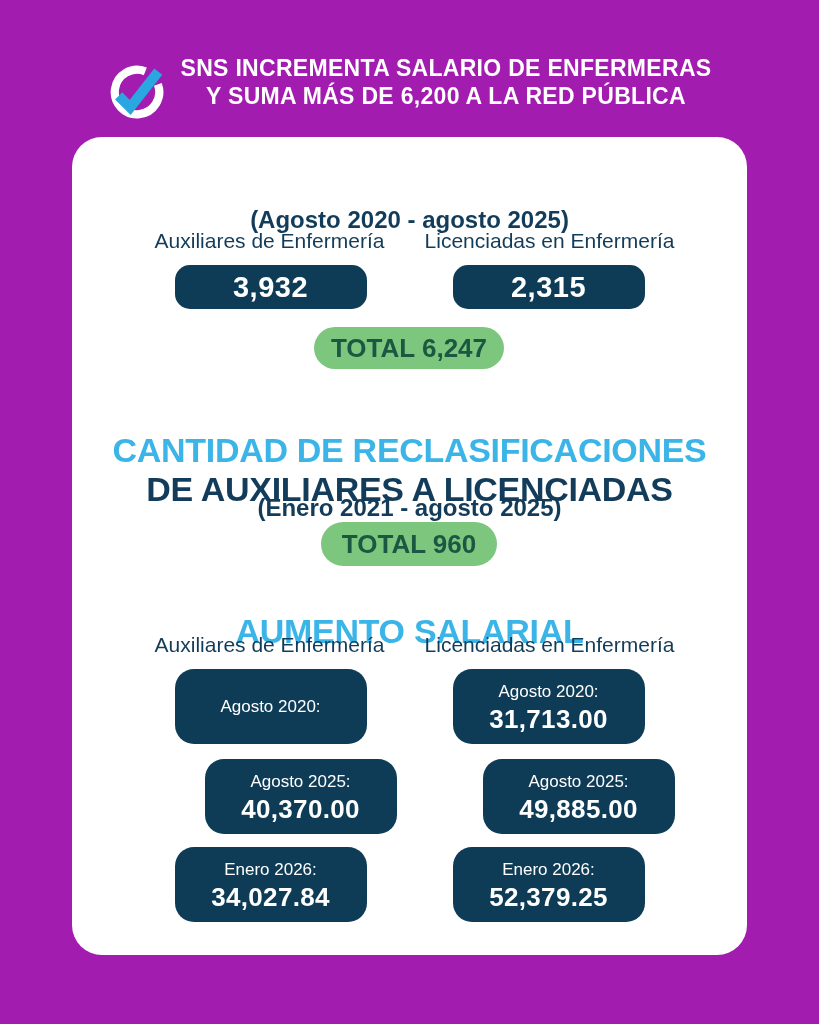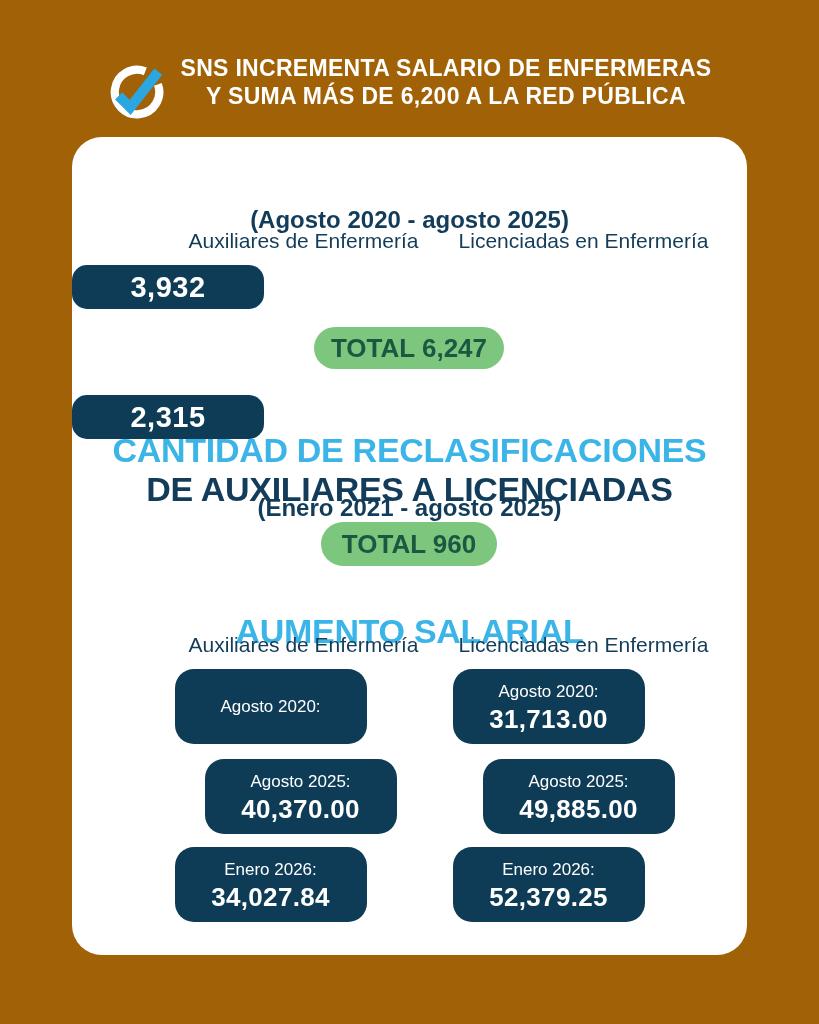--- a/index.html
+++ b/index.html
@@ -1,18 +1,18 @@
 <!DOCTYPE html>
 <html><head>
 <meta charset="utf-8">
 <style>
   html,body { margin:0; padding:0; background:#0d3a52; }
   .page {
     position:relative; width:819px; height:1024px; overflow:hidden;
-    background:#a16207;
+    background:#a21caf;
     font-family:"Liberation Sans","DejaVu Sans",sans-serif;
   }
   
   .header {
     position:absolute; top:54px; left:0; width:100%;
     display:flex; justify-content:center; align-items:flex-start; gap:15px;
   }
   .logo { width:58px; height:58px; margin-top:9px; flex:0 0 auto; }
   .header-text {
     color:#ffffff; font-size:23px; line-height:28px; font-weight:700;
@@ -20,21 +20,21 @@
   }
   
   .card {
     position:absolute; left:72px; top:137px; width:675px; height:818px;
     background:#ffffff; border-radius:30px;
   }
   .abs { position:absolute; left:0; width:100%; text-align:center; }
   .title { font-weight:800; font-size:34px; line-height:38px; letter-spacing:-0.3px; color:#3bb5e7; }
   .title-navy { color:#123c59; }
   .subtitle { font-weight:700; font-size:24px; line-height:28px; color:#123c59;margin-top:8px; }
-  .collabels { display:flex; justify-content:center;padding-left:34px; }
+  .collabels { display:flex; justify-content:center; }
   .collabel { width:280px; text-align:center; font-size:21px; line-height:26px; color:#123c59; }
   .pillrow { display:flex; justify-content:center; gap:86px; }
   .pill-navy {
     width:192px; height:44px; background:#0e3c56; border-radius:15px;
     color:#ffffff; font-weight:700; font-size:29px; line-height:44px;
     text-align:center; letter-spacing:0.5px;
   }
   .pill-green {
     position:absolute; background:#7dc67e; border-radius:22px;
     color:#1b5741; font-weight:800; font-size:26px; text-align:center;
@@ -43,21 +43,21 @@
     width:192px; height:75px; background:#0e3c56; border-radius:19px;
     color:#ffffff; display:flex; flex-direction:column; justify-content:center;
     text-align:center; gap:2px;
   }
   .salary-period { font-size:17px; line-height:23px; font-weight:400; }
   .salary-amount { font-size:26px; line-height:29px; font-weight:700; letter-spacing:0.3px; }
   
   .t1  { top:22px; }
   .s1  { top:61px; }
   .c1  { top:91px; }
-  .p1  { top:128px;flex-direction:column; }
+  .p1  { top:128px; }
   .g1  { top:190px; height:42px; line-height:42px; width:190px; left:242px; }
   .t2a { top:271px; }
   .t2b { top:310px; }
   .s2  { top:349px; }
   .g2  { top:385px; height:44px; line-height:44px; width:176px; left:249px; }
   .t3  { top:452px; }
   .c3  { top:495px; }
   .r1  { top:532px; }
   .r2  { top:622px;padding-left:30px; }
   .r3  { top:710px; }

